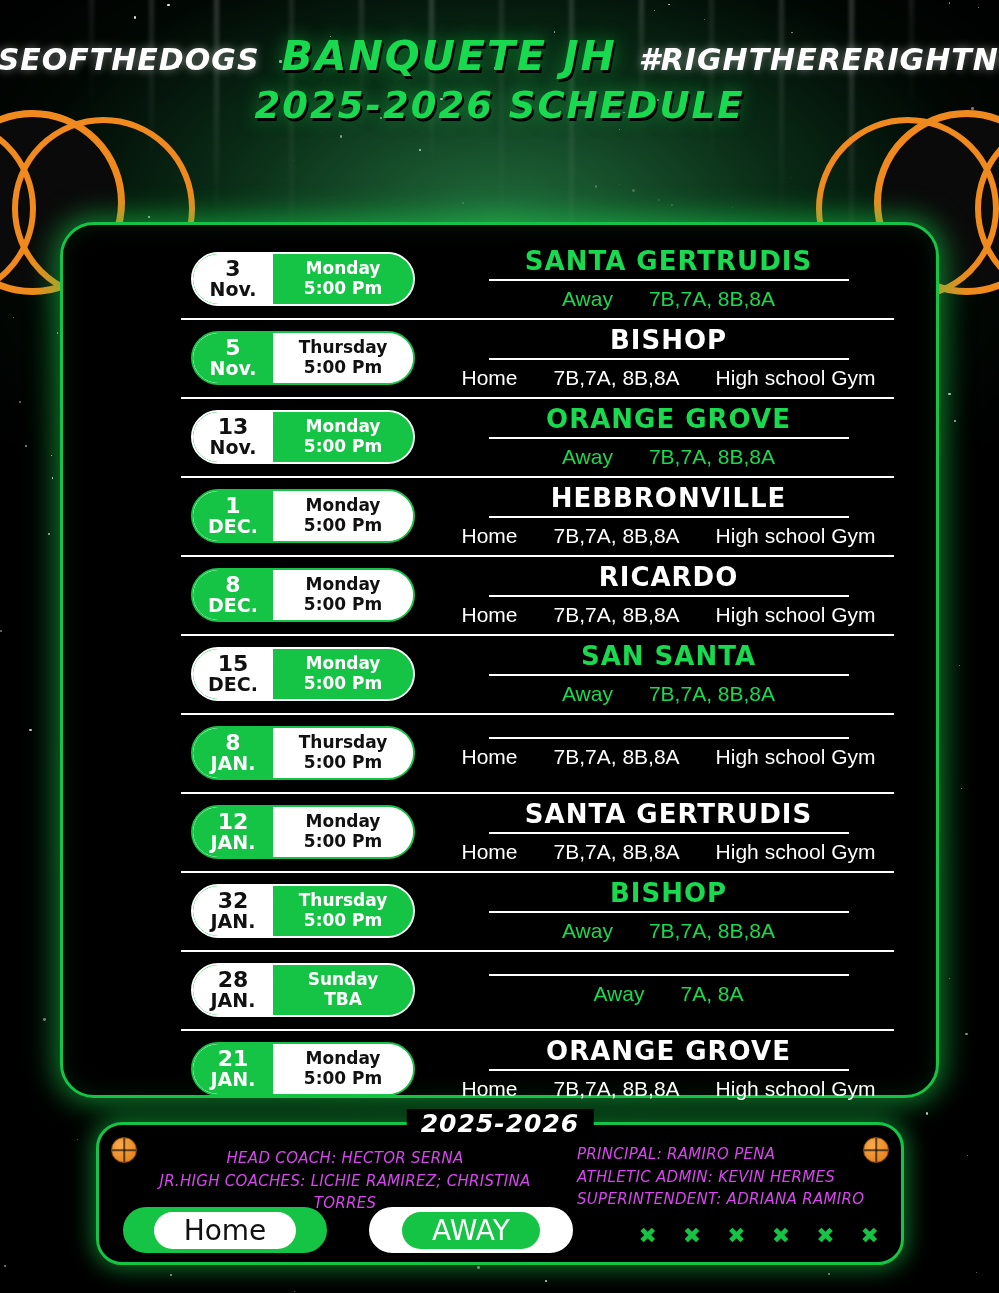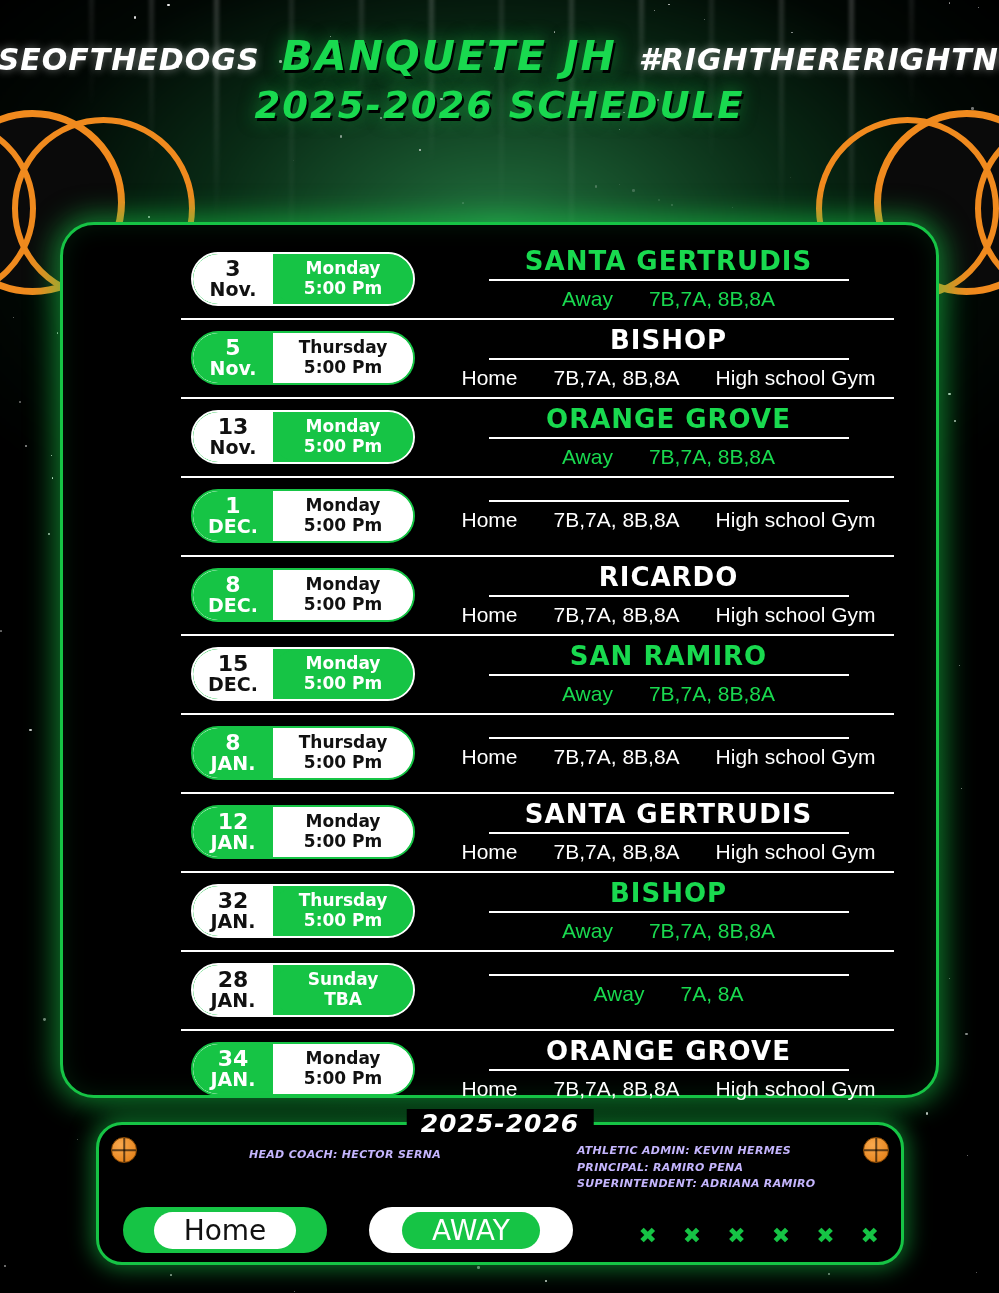--- a/index.html
+++ b/index.html
@@ -172,22 +172,22 @@
   }
   .footer-season {
     position: absolute; top: -16px; left: 50%; transform: translateX(-50%);
     background: #000; padding: 0 14px;
     font-family: "DejaVu Sans", sans-serif; font-weight: bold; font-style: italic;
     font-size: 25px; color: #fff; letter-spacing: 1px;
   }
   .staff-left { position: absolute; left: 36px; top: 22px; text-align: center; width: 420px; }
   .staff-right { position: absolute; right: 24px; top: 18px; text-align: left; width: 300px; }
   .staff-line {
-    font-family: "DejaVu Sans", sans-serif; font-weight: bold; font-style: italic;
-    font-size: 11px; color: #c4b5fd; line-height: 1.5; letter-spacing: .3px;
+    font-family: "DejaVu Sans", sans-serif; font-weight: normal; font-style: italic;
+    font-size: 15px; color: #d946ef; line-height: 1.5; letter-spacing: .3px;
   }
   .legend { position: absolute; left: 24px; top: 82px; display: flex; gap: 42px; align-items: center; }
   .legend-pill {
     width: 204px; height: 46px; border-radius: 24px;
     display: flex; align-items: center; justify-content: center;
     font-family: "DejaVu Sans", sans-serif; font-size: 28px;
   }
   .legend-home { background: #16c445; border: 2px solid #16c445; }
   .legend-home span {
     background: #fff; color: #111; border-radius: 20px;
@@ -500,20 +500,21 @@
         <div class="pill-date">
           <div class="dnum">1</div>
           <div class="dmon">DEC.</div>
         </div>
         <div class="pill-when">
           <div>Monday</div>
           <div>5:00 Pm</div>
         </div>
       </div>
       <div class="game-info">
+        <div class="opp">HEBBRONVILLE</div>
         <div class="opp-underline"></div>
         <div class="detail-row">
           <span>Home</span>
           <span>7B,7A, 8B,8A</span>
           <span>High school Gym</span>
         </div>
       </div>
     </div>
     <div class="game home">
       <div class="game-sep"></div>
@@ -543,21 +544,21 @@
         <div class="pill-date">
           <div class="dnum">15</div>
           <div class="dmon">DEC.</div>
         </div>
         <div class="pill-when">
           <div>Monday</div>
           <div>5:00 Pm</div>
         </div>
       </div>
       <div class="game-info">
-        <div class="opp">SAN RAMIRO</div>
+        <div class="opp">SAN SANTA</div>
         <div class="opp-underline"></div>
         <div class="detail-row">
           <span>Away</span>
           <span>7B,7A, 8B,8A</span>
         </div>
       </div>
     </div>
     <div class="game home">
       <div class="game-sep"></div>
       <div class="pill">
@@ -639,21 +640,21 @@
         <div class="detail-row">
           <span>Away</span>
           <span>7A, 8A</span>
         </div>
       </div>
     </div>
     <div class="game home">
       <div class="game-sep"></div>
       <div class="pill">
         <div class="pill-date">
-          <div class="dnum">34</div>
+          <div class="dnum">21</div>
           <div class="dmon">JAN.</div>
         </div>
         <div class="pill-when">
           <div>Monday</div>
           <div>5:00 Pm</div>
         </div>
       </div>
       <div class="game-info">
         <div class="opp">ORANGE GROVE</div>
         <div class="opp-underline"></div>
@@ -671,25 +672,26 @@
 
   <div class="foot-ball-l">
       <div class="mini-ball"></div>
     </div>
   <div class="foot-ball-r">
       <div class="mini-ball"></div>
     </div>
 
   <div class="staff-left">
     <div class="staff-line">HEAD COACH: HECTOR SERNA</div>
+    <div class="staff-line">JR.HIGH  COACHES: LICHIE RAMIREZ; CHRISTINA TORRES</div>
   </div>
 
   <div class="staff-right">
+    <div class="staff-line">PRINCIPAL: RAMIRO PENA</div>
     <div class="staff-line">ATHLETIC ADMIN: KEVIN HERMES</div>
-    <div class="staff-line">PRINCIPAL: RAMIRO PENA</div>
     <div class="staff-line">SUPERINTENDENT: ADRIANA RAMIRO</div>
   </div>
 
   <div class="legend">
     <div class="legend-pill legend-home">
       <span>Home</span>
     </div>
     <div class="legend-pill legend-away">
       <span>AWAY</span>
     </div>

